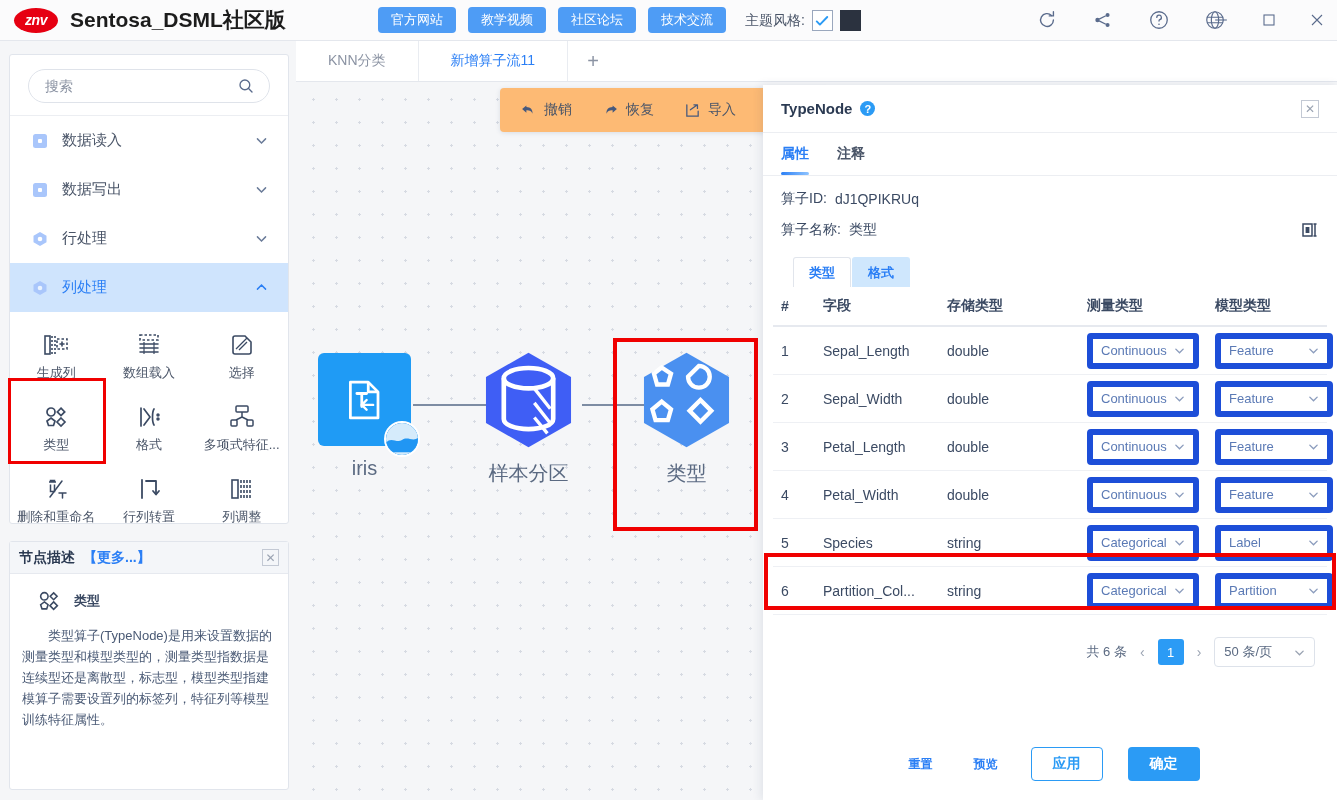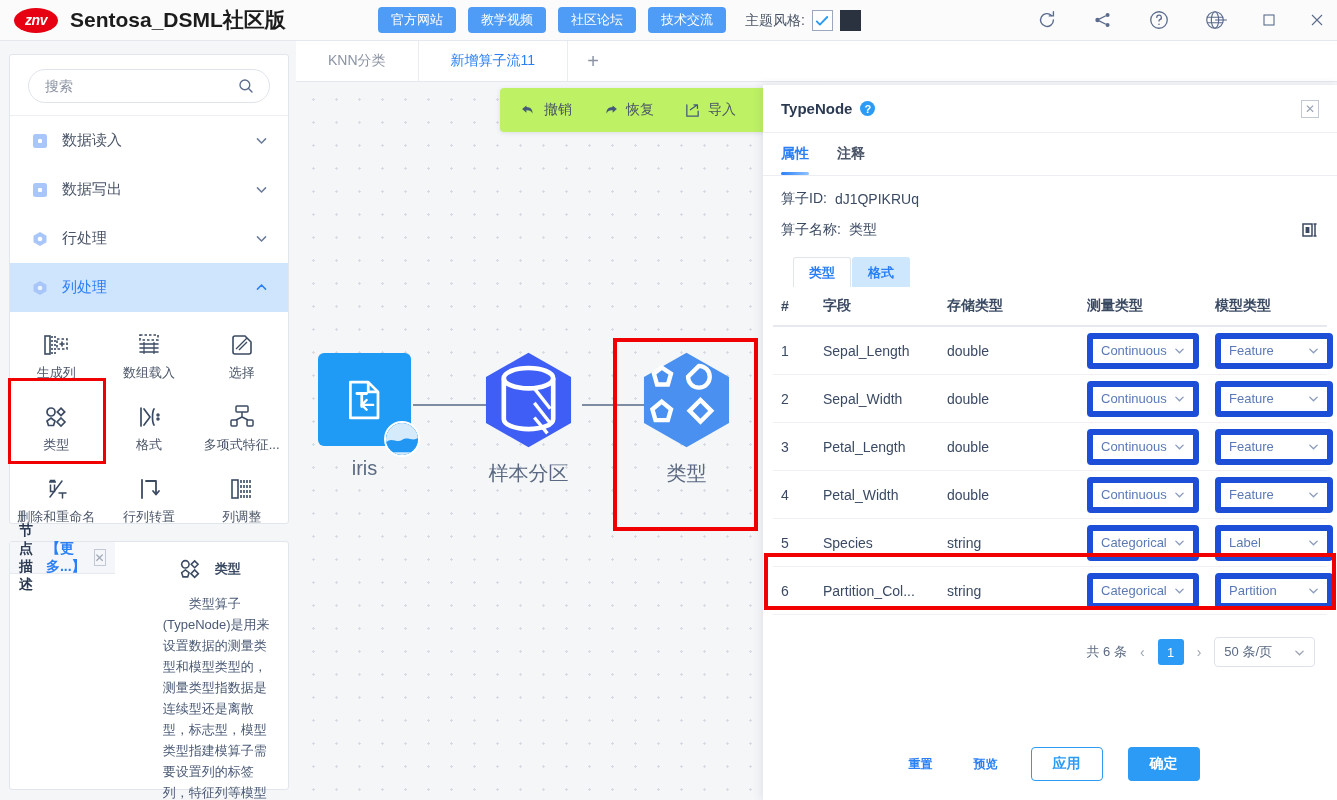--- a/index.html
+++ b/index.html
@@ -95,21 +95,21 @@
   
   .hl-op {
     position:absolute; left:8px; top:378px; width:98px; height:86px;
     border:3px solid #f00000; pointer-events:none; z-index:40;
   }
 
   
   .desc-panel {
     position:absolute; left:9px; top:541px; width:280px; height:249px;
     background:#fff; border:1px solid #e1e5ec; border-radius:3px;
-    display:flex; gap:36px;
+    display:flex; flex-direction:column;
   }
   .desc-head {
     height:32px; background:#f4f6f9; border-bottom:1px solid #e6e9ef;
     display:flex; align-items:center; padding:0 9px; gap:8px;
   }
   .desc-title { font-size:14px; color:#2b3a52; font-weight:bold; }
   .desc-more { font-size:14px; color:#2b7ff5; font-weight:bold; cursor:pointer; }
   .desc-close {
     margin-left:auto; width:17px; height:17px; border:1px solid #c3c9d4;
     color:#9aa3b2; display:flex; align-items:center; justify-content:center;
@@ -140,21 +140,21 @@
   .tab-add { width:50px; display:flex; align-items:center; justify-content:center;
     color:#8b93a3; font-size:20px; cursor:pointer; }
 
   .dots {
     position:absolute; left:0; top:41px; width:1041px; height:718px;
     background-image: radial-gradient(#d6dae2 1.1px, transparent 1.2px);
     background-size: 23px 23px; background-position: 6px 6px;
   }
 
   .canvas-toolbar {
-    position:absolute; left:204px; top:47px; height:44px; background:#bef264;
+    position:absolute; left:204px; top:47px; height:44px; background:#fdba74;
     border-radius:4px; box-shadow:0 1px 5px rgba(40,60,100,.13);
     display:flex; align-items:center; padding:0 20px; gap:30px; z-index:6;
     min-width: 330px;
   }
   .ct-item { display:flex; align-items:center; gap:7px; font-size:14px; color:#4a5568; cursor:pointer; white-space:nowrap; }
   .ct-item svg { width:17px; height:17px; color:#46597d; }
 
   
   .node { position:absolute; display:flex; flex-direction:column; align-items:center; cursor:pointer; }
   .node-label { margin-top:11px; font-size:20px; color:#5b6a82; white-space:nowrap; }

